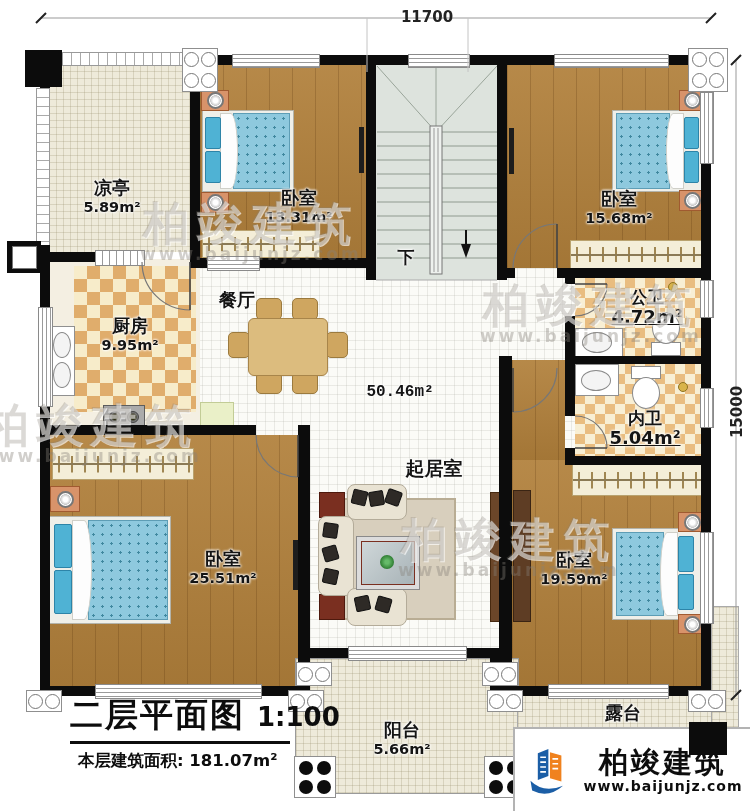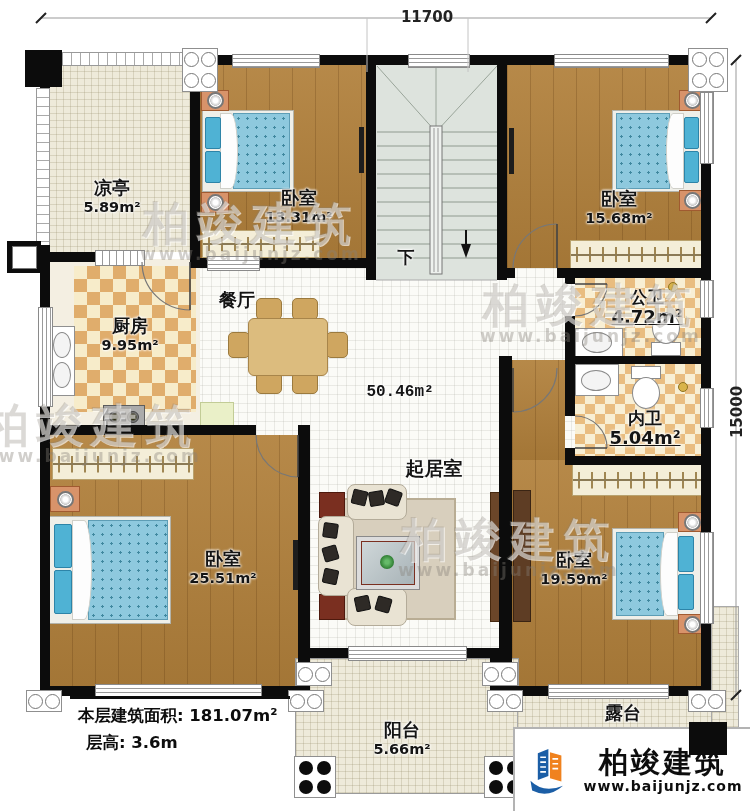--- a/index.html
+++ b/index.html
@@ -434,23 +434,25 @@
   <div class="abs wm" style="left:-20px;top:402px;">
     <div class="t">柏竣建筑</div>
     <div class="u">www.baijunjz.com</div>
   </div>
   <div class="abs wm" style="left:398px;top:516px;">
     <div class="t">柏竣建筑</div>
     <div class="u">www.baijunjz.com</div>
   </div>
 
   <div class="abs titleband" style="left:70px;top:693px;width:300px;">
+    <div>
+      <span id="main-title">二层平面图</span><span id="main-scale">1:100</span>
+    </div>
     <div style="width:220px;height:3px;background:#0d0d0d;margin-top:3px;"></div>
     <div class="tline" style="margin:6px 0 0 8px;">本层建筑面积: 181.07m²</div>
-    <div class="tline" style="margin:5px 0 0 16px;">层高: 3.6m</div>
   </div>
 
   <div class="abs" id="logo-box" style="left:513px;top:727px;width:236px;height:83px;">
     <svg width="52" height="56" viewBox="0 0 64 64">
       <path d="M17 10 L30 5 L30 38 L17 43 Z" fill="#1b5ea6"></path>
       <path d="M20 15 h7 M20 21 h7 M20 27 h7 M20 33 h7" stroke="#fff" stroke-width="2"></path>
       <path d="M32 9 L46 13 L46 45 L32 41 Z" fill="#f0821e"></path>
       <path d="M35 17 h7 M35 23 h7 M35 29 h7" stroke="#fff" stroke-width="2"></path>
       <path d="M8 44 Q24 60 48 50 Q30 66 10 56 Z" fill="#1b5ea6"></path>
     </svg>

